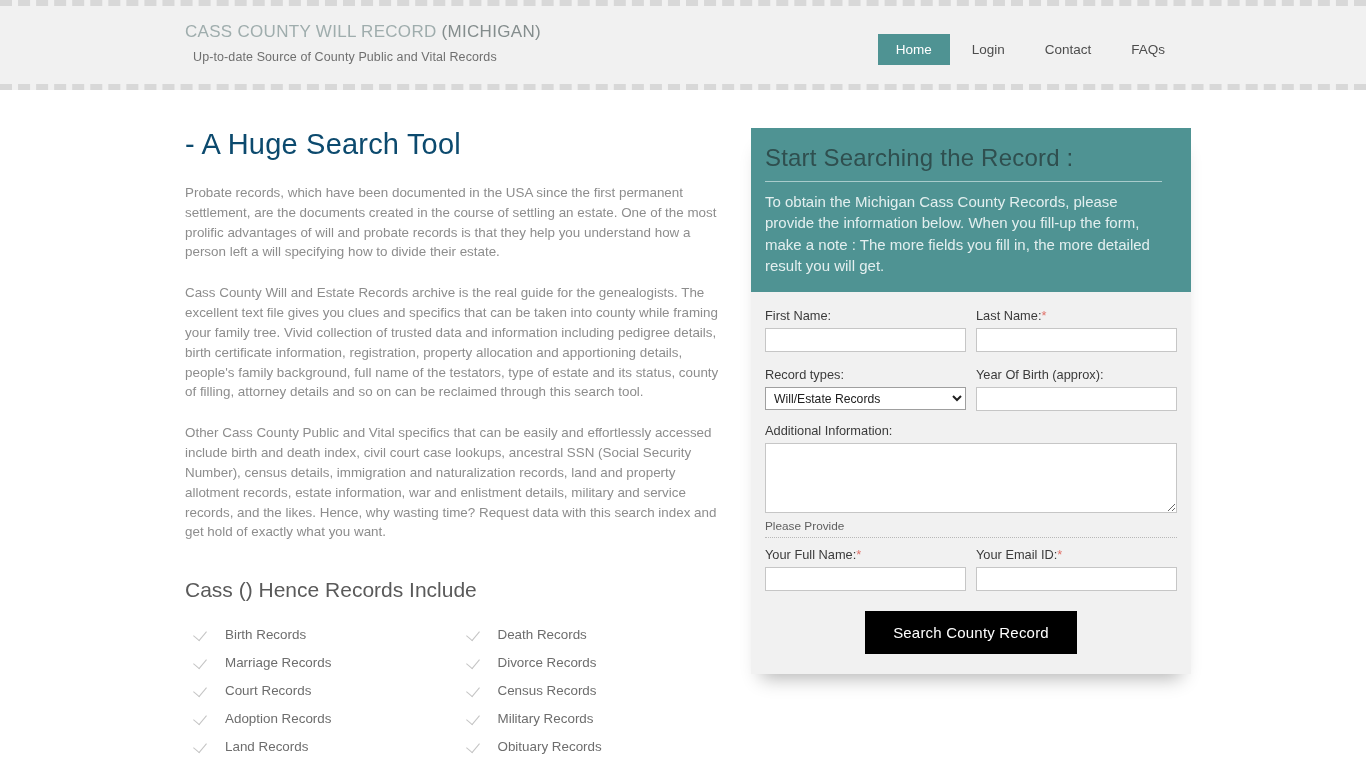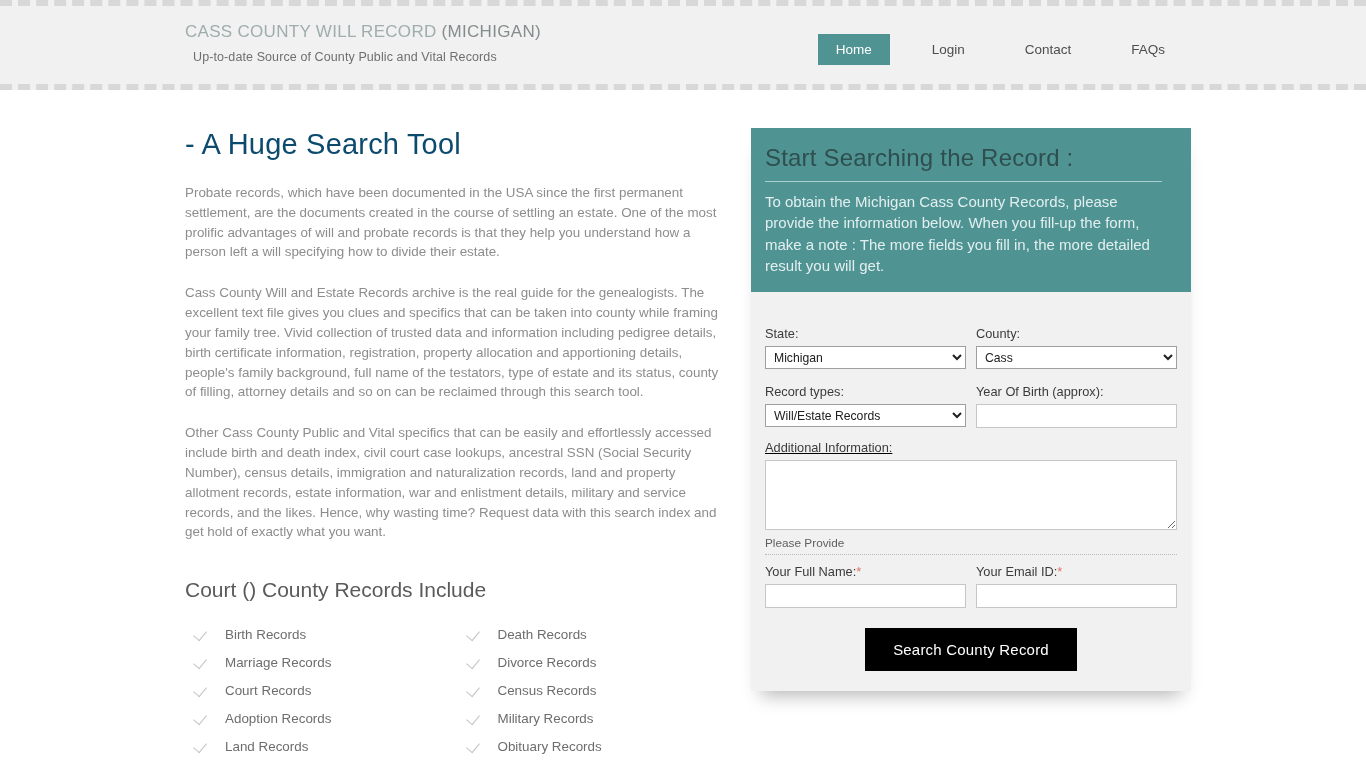--- a/index.html
+++ b/index.html
@@ -62,21 +62,20 @@
     gap: 4px;
   }
   .nav-item {
     display: block;
     padding: 8px 18px;
     font-size: 13.5px;
     color: #4d4d4d;
     text-decoration: none;
     cursor: pointer;
     white-space: nowrap;
-    margin-left: 20px;
   }
   .nav-item.active {
     background: #4f9393;
     color: #ffffff;
   }
 
   
   .page {
     position: relative;
     width: 1000px;
@@ -292,21 +291,21 @@
 
 <div class="page">
 
   <div class="left-col">
     <h1 class="content-title">- A Huge Search Tool</h1>
 
     <p class="para">Probate records, which have been documented in the USA since the first permanent settlement, are the documents created in the course of settling an estate. One of the most prolific advantages of will and probate records is that they help you understand how a person left a will specifying how to divide their estate.</p>
     <p class="para">Cass County Will and Estate Records archive is the real guide for the genealogists. The excellent text file gives you clues and specifics that can be taken into county while framing your family tree. Vivid collection of trusted data and information including pedigree details, birth certificate information, registration, property allocation and apportioning details, people's family background, full name of the testators, type of estate and its status, county of filling, attorney details and so on can be reclaimed through this search tool.</p>
     <p class="para">Other Cass County Public and Vital specifics that can be easily and effortlessly accessed include birth and death index, civil court case lookups, ancestral SSN (Social Security Number), census details, immigration and naturalization records, land and property allotment records, estate information, war and enlistment details, military and service records, and the likes. Hence, why wasting time? Request data with this search index and get hold of exactly what you want.</p>
 
-    <h2 class="records-title">Court () County Records Include</h2>
+    <h2 class="records-title">Cass () Hence Records Include</h2>
 
     <div class="records-grid">
       <div class="record-item">
           <span class="check-ico"></span>
           <span>Birth Records</span>
         </div>
       <div class="record-item">
           <span class="check-ico"></span>
           <span>Death Records</span>
         </div>
@@ -356,50 +355,46 @@
 
   <div class="form-panel">
 
     <div class="form-head">
       <h2>Start Searching the Record :</h2>
       <p>To obtain the Michigan Cass County Records, please provide the information below. When you fill-up the form, make a note : The more fields you fill in, the more detailed result you will get.</p>
     </div>
 
     <div class="form-body">
 
-
-      <div class="field-row" style="margin-top:18px;">
-        <div class="field">
-          <label>State:</label>
-          <select>
-            <option>Michigan</option>
-          </select>
-        </div>
-        <div class="field">
-          <label>County:</label>
-          <select>
-            <option>Cass</option>
-          </select>
-        </div>
-      </div>
+      <div class="field-row">
+        <div class="field">
+          <label><span>First Name:</span></label>
+          <input type="text" value="" style="">
+        </div>
+        <div class="field">
+          <label><span>Last Name:</span><span class="req">*</span></label>
+          <input type="text" value="" style="">
+        </div>
+      </div>
+
 
       <div class="field-row" style="margin-top:15px;">
         <div class="field">
           <label>Record types:</label>
           <select>
             <option>Will/Estate Records</option>
           </select>
         </div>
         <div class="field">
           <label>Year Of Birth (approx):</label>
           <input type="text" value="" style="">
         </div>
       </div>
 
-      <div class="field full" style="margin-top:12px;text-decoration:underline;">
+      <div class="field full" style="margin-top:12px;">
         <label>Additional Information:</label>
         <textarea style=""></textarea>
       </div>
 
       <div class="provide-label">Please Provide</div>
 
       <div class="field-row">
         <div class="field">
           <label class="small-label"><span>Your Full Name:</span><span class="req">*</span></label>
           <input type="text" value="" style="">

